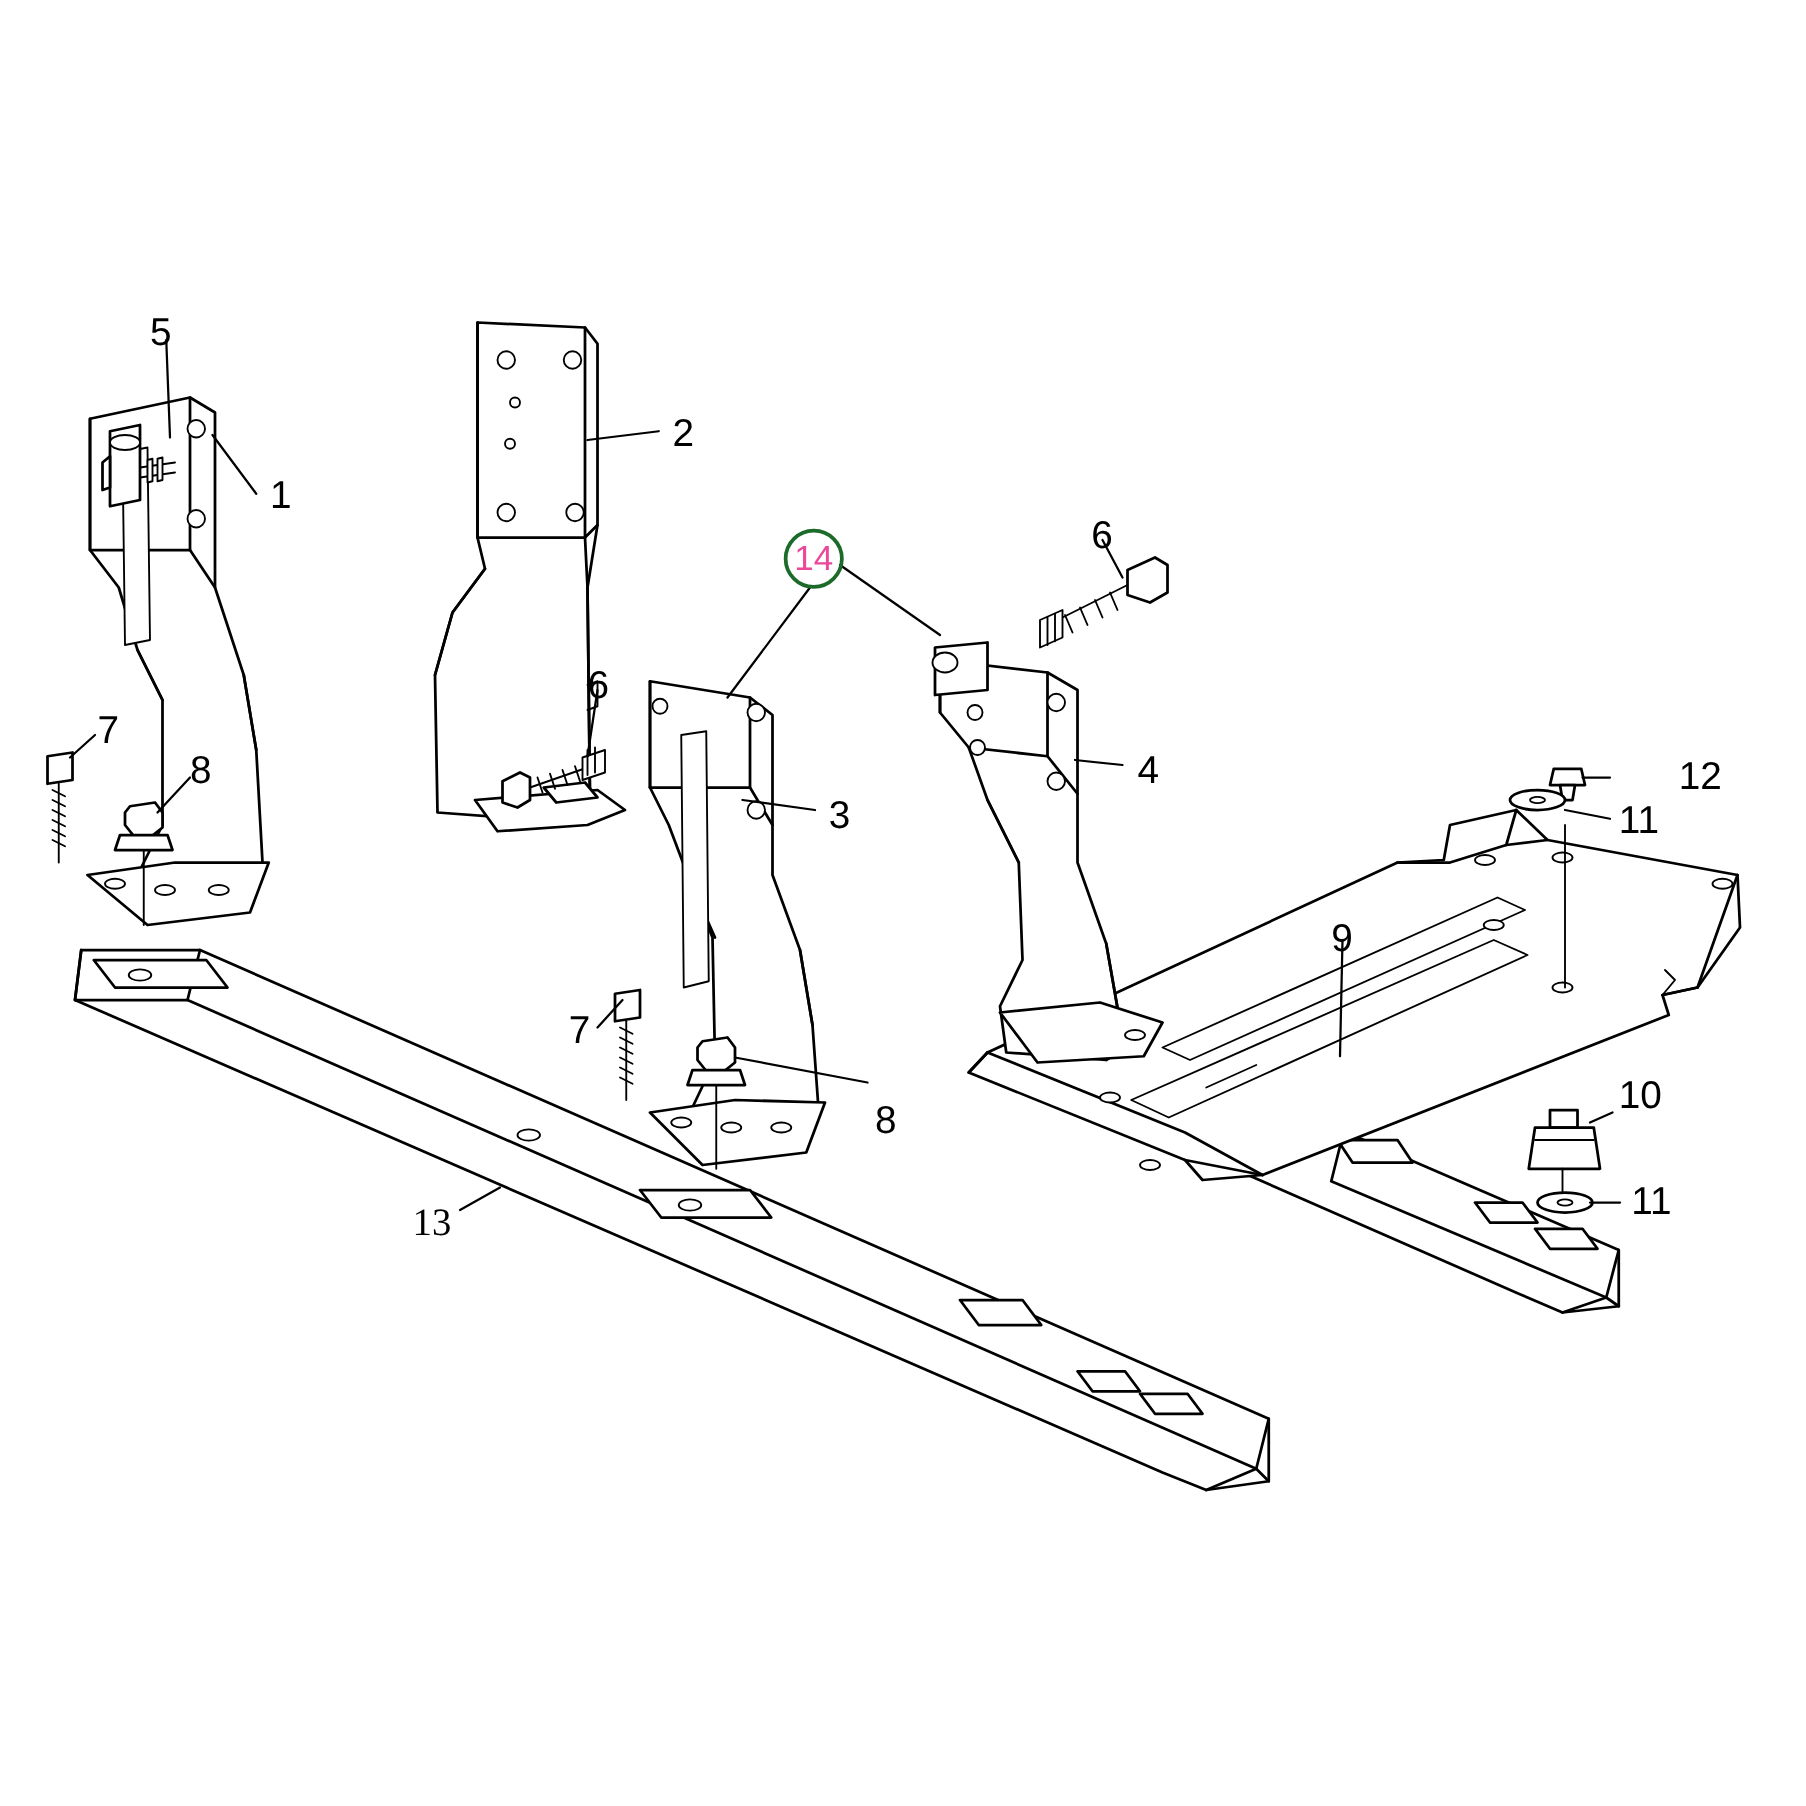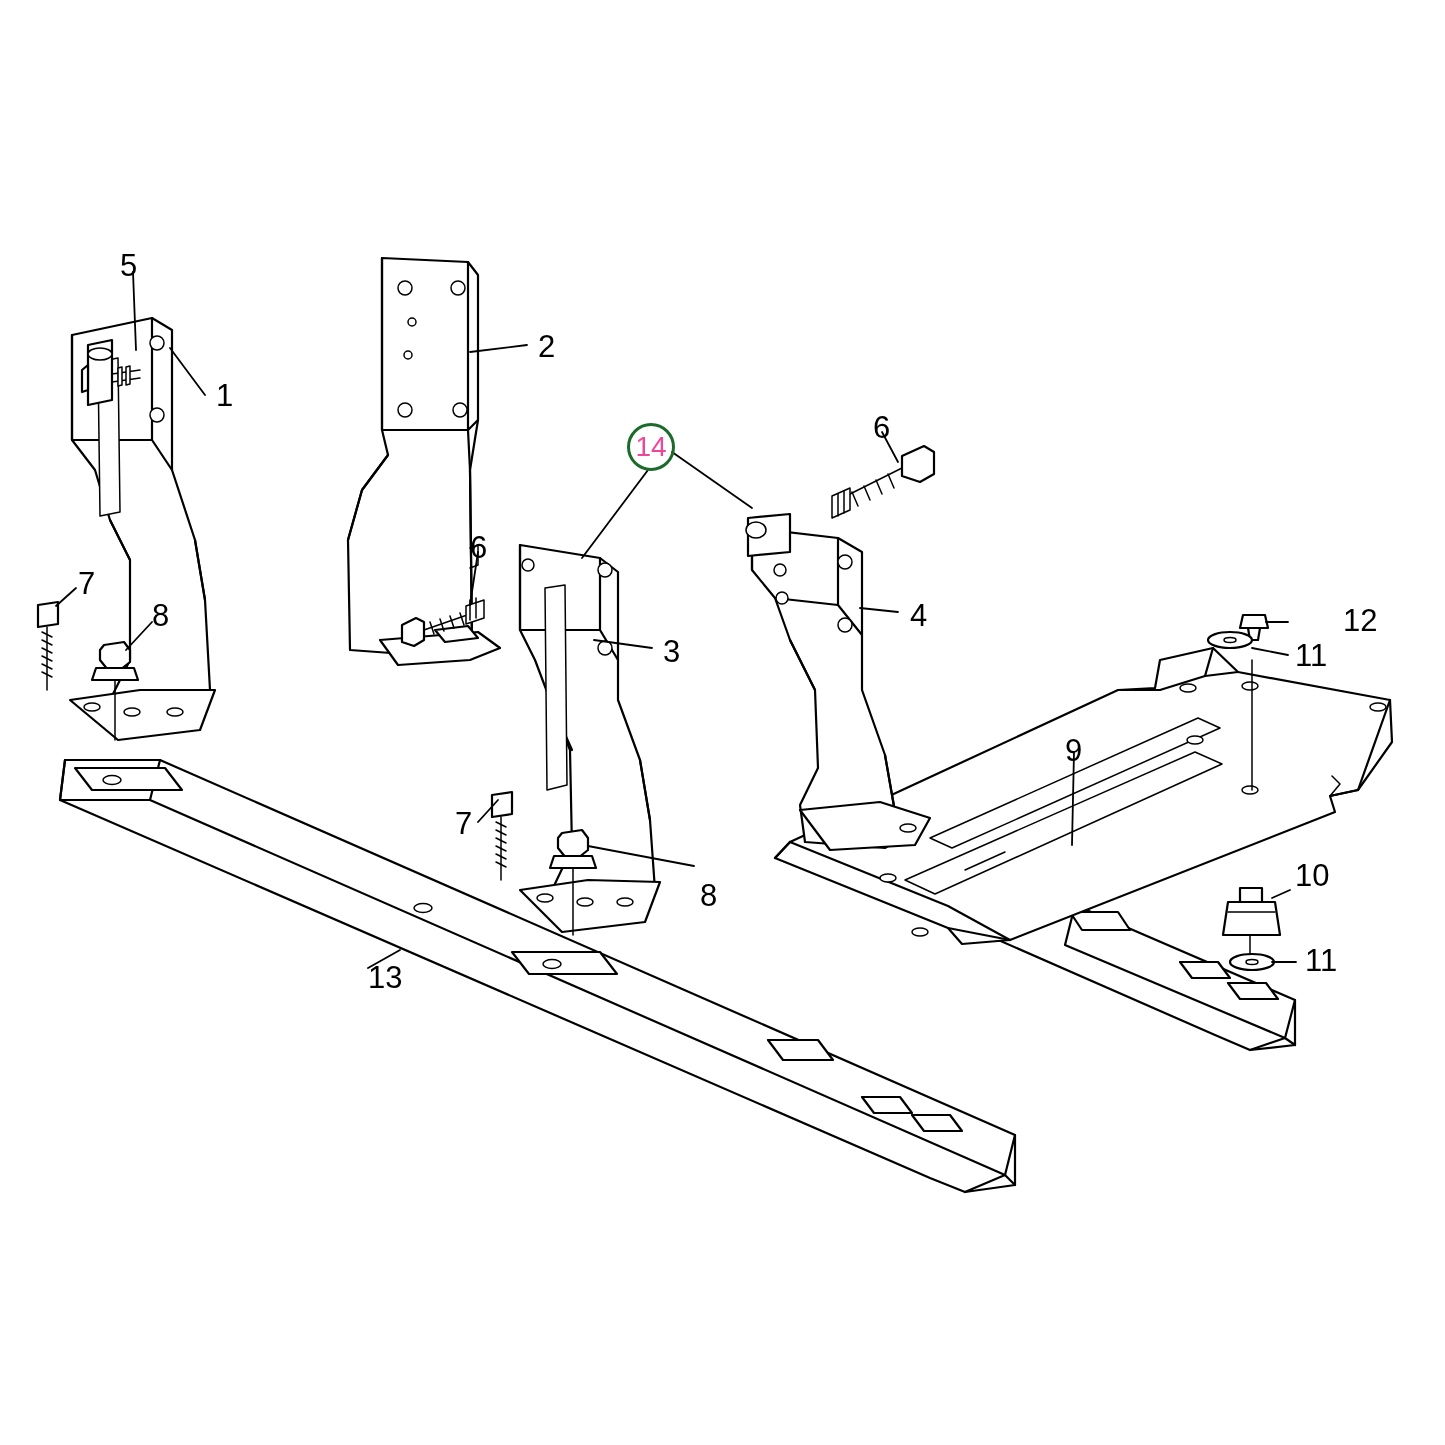--- a/index.html
+++ b/index.html
@@ -329,18 +329,18 @@
   <div class="callout-label" style="left:470px; top:532px;">6</div>
   <div class="callout-label" style="left:78px;  top:568px;">7</div>
   <div class="callout-label" style="left:455px; top:808px;">7</div>
   <div class="callout-label" style="left:152px; top:600px;">8</div>
   <div class="callout-label" style="left:700px; top:880px;">8</div>
   <div class="callout-label" style="left:1065px; top:735px;">9</div>
   <div class="callout-label" style="left:1295px; top:860px;">10</div>
   <div class="callout-label" style="left:1295px; top:640px;">11</div>
   <div class="callout-label" style="left:1305px; top:945px;">11</div>
   <div class="callout-label" style="left:1295px; top:605px;margin-left:48px;">12</div>
-  <div class="callout-label" style="left:368px; top:962px;">13</div>
+  <div class="callout-label" style="left:330px; top:962px;font-family:Liberation Serif, serif;">13</div>
 
   <div class="highlight-ring" style="left:627px; top:423px;"></div>
   <div class="highlight-label" style="left:627px; top:423px;">14</div>
 
 </div>
 
 </body></html>

